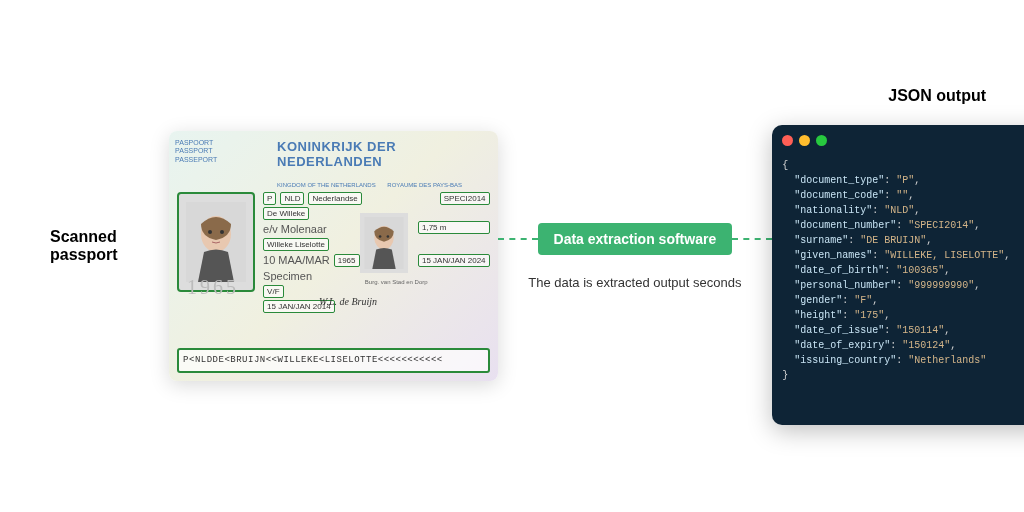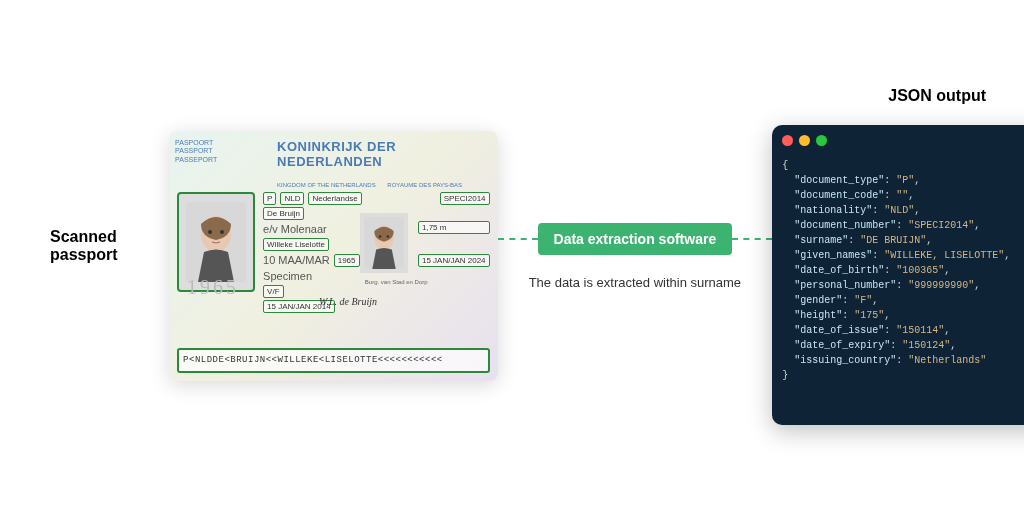--- a/index.html
+++ b/index.html
@@ -291,21 +291,21 @@
         </div>
         <div class="fields">
           <div class="field-row">
             <span class="boxed">P</span>
             <span class="boxed">NLD</span>
             <span class="boxed">Nederlandse</span>
             <span style="flex:1"></span>
             <span class="boxed">SPECI2014</span>
           </div>
           <div class="field-row">
-            <span class="boxed">De Bruijn</span>
+            <span class="boxed">De Willeke</span>
           </div>
           <div class="unboxed">e/v Molenaar</div>
           <div class="field-row">
             <span class="boxed">Willeke Liselotte</span>
           </div>
           <div class="field-row">
             <span class="unboxed">10 MAA/MAR</span>
             <span class="boxed">1965</span>
           </div>
           <div class="unboxed">Specimen</div>
@@ -339,21 +339,21 @@
       </div>
     </div>
   </div>
 
   <div class="middle">
     <div class="middle-row">
       <div class="arrow-line left-seg"></div>
       <div class="badge">Data extraction software</div>
       <div class="arrow-line right-seg"></div>
     </div>
-    <div class="subtext">The data is extracted within surname</div>
+    <div class="subtext">The data is extracted output seconds</div>
   </div>
 
   <div class="json-section">
     <div class="section-title">JSON output</div>
     <div class="terminal">
       <div class="terminal-dots">
         <div class="dot red"></div>
         <div class="dot yellow"></div>
         <div class="dot green"></div>
       </div>

